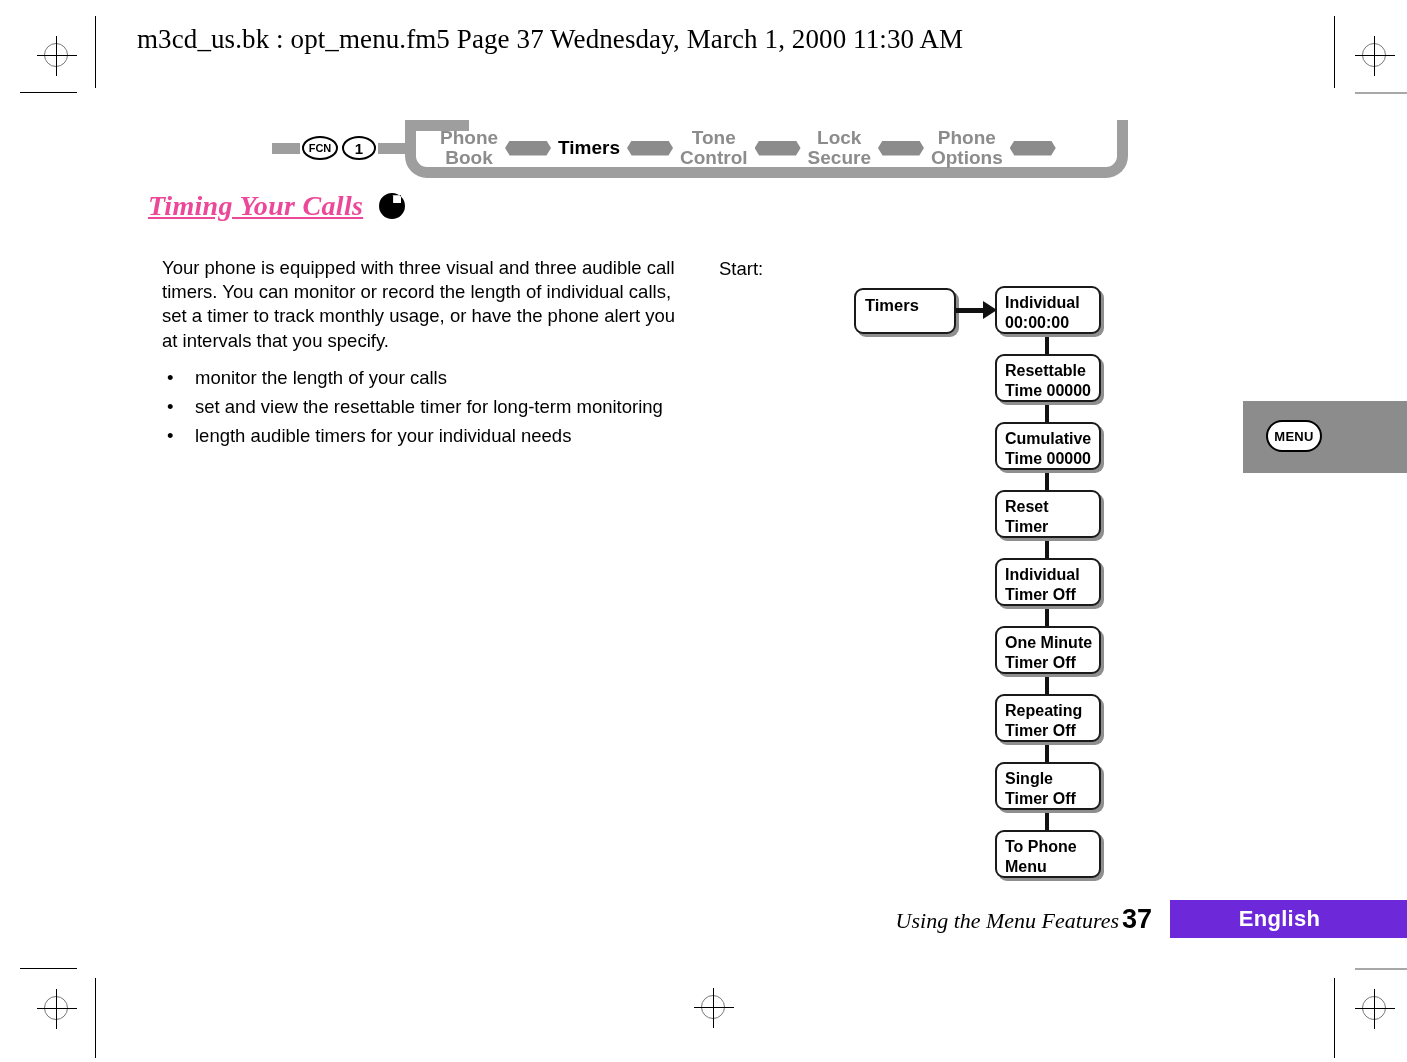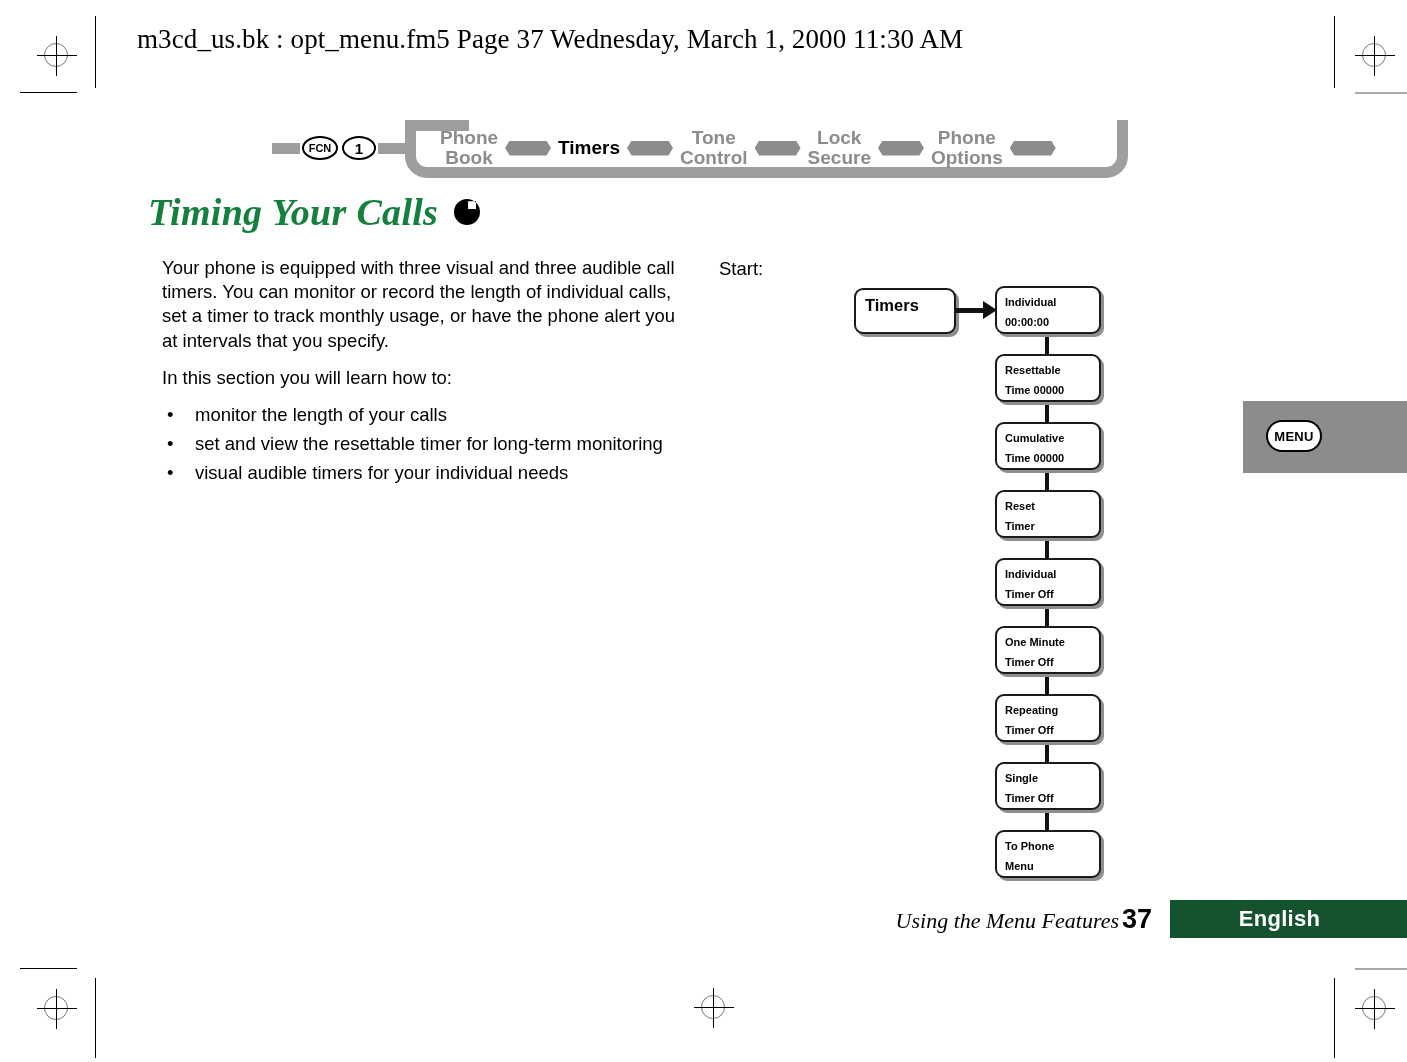--- a/index.html
+++ b/index.html
@@ -146,23 +146,24 @@
     position: absolute;
     left: 148px;
     top: 190px;
     display: flex;
     align-items: center;
   }
   #page-title-row .title-text {
     font-family: "Liberation Serif", serif;
     font-weight: bold;
     font-style: italic;
-    font-size: 38px;
-    color: #15803d;
+    font-size: 28px;
+    color: #ec4899;
     letter-spacing: 0.3px;
+    text-decoration: underline;
   }
   .clock-icon {
     position: relative;
     width: 30px;
     height: 30px;
     margin-left: 14px;
     flex: none;
   }
 
   
@@ -241,21 +242,21 @@
     box-sizing: border-box;
     border: 2px solid #1a1a1a;
     border-radius: 9px;
     background: #fff;
     box-shadow: 3px 3px 0 0 #8f8f8f;
     width: 106px;
     height: 48px;
     padding: 5px 0 0 8px;
     font-family: "Liberation Sans", sans-serif;
     font-weight: bold;
-    font-size: 11px;
+    font-size: 16px;
     line-height: 19.5px;
     color: #000;
     white-space: pre-line;
     z-index: 2;
   }
   .fc-connector {
     position: absolute;
     left: 50px;
     width: 4px;
     height: 20px;
@@ -338,21 +339,21 @@
     font-weight: bold;
     font-size: 27px;
     color: #000;
   }
   #footer .footer-lang-bar {
     position: absolute;
     left: 1170px;
     top: 0;
     width: 237px;
     height: 38px;
-    background: #14532d;
+    background: #6d28d9;
     display: flex;
     align-items: center;
     justify-content: center;
   }
   #footer .footer-lang-bar span {
     font-family: "Liberation Sans", sans-serif;
     font-weight: bold;
     font-size: 22px;
     color: #fff;
     letter-spacing: 0.3px;
@@ -436,33 +437,32 @@
     <svg width="30" height="30" viewBox="0 0 30 30" aria-hidden="true">
       <path d="M15 2 A13 13 0 1 0 15 28 A13 13 0 1 0 15 2 Z
                M15 4.2 L15 13.2 L24 13.2 L24 4.2 Z" fill="#000" fill-rule="evenodd"></path>
       <path d="M15 4.2 L15 13.2 L24 13.2" fill="none" stroke="#000" stroke-width="2.2"></path>
     </svg>
   </div>
 </div>
 
 <div id="body-col">
   <p>Your phone is equipped with three visual and three audible call timers. You can monitor or record the length of individual calls, set a timer to track monthly usage, or have the phone alert you at intervals that you specify.</p>
-  <p>In this section you will learn how to:</p>
 
   <div class="bullet-row">
     <span class="bullet-dot">•</span>
     <span class="bullet-text">monitor the length of your calls</span>
   </div>
   <div class="bullet-row">
     <span class="bullet-dot">•</span>
     <span class="bullet-text">set and view the resettable timer for long-term monitoring</span>
   </div>
   <div class="bullet-row">
     <span class="bullet-dot">•</span>
-    <span class="bullet-text">visual audible timers for your individual needs</span>
+    <span class="bullet-text">length audible timers for your individual needs</span>
   </div>
 </div>
 
 <div id="start-label">Start:</div>
 
 <div id="flowchart">
 
   <div class="fc-box start-box">Timers</div>
   <div class="fc-arrow-line"></div>
   <div class="fc-arrow-head"></div>

